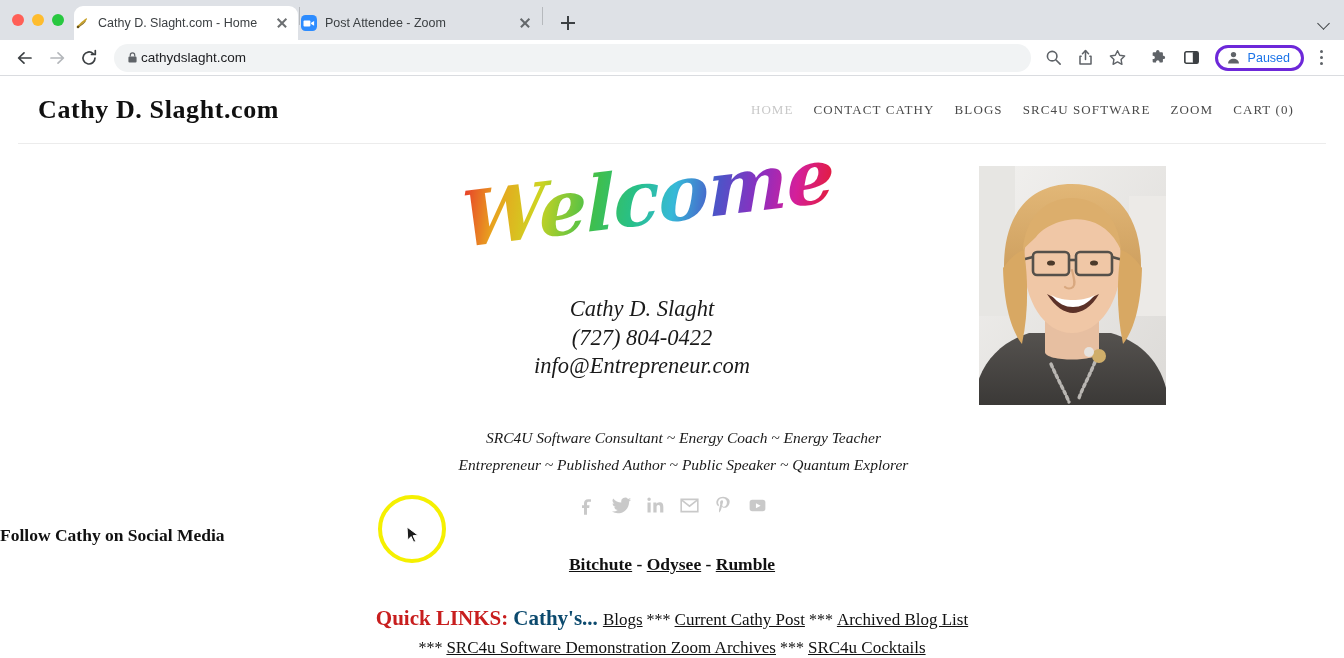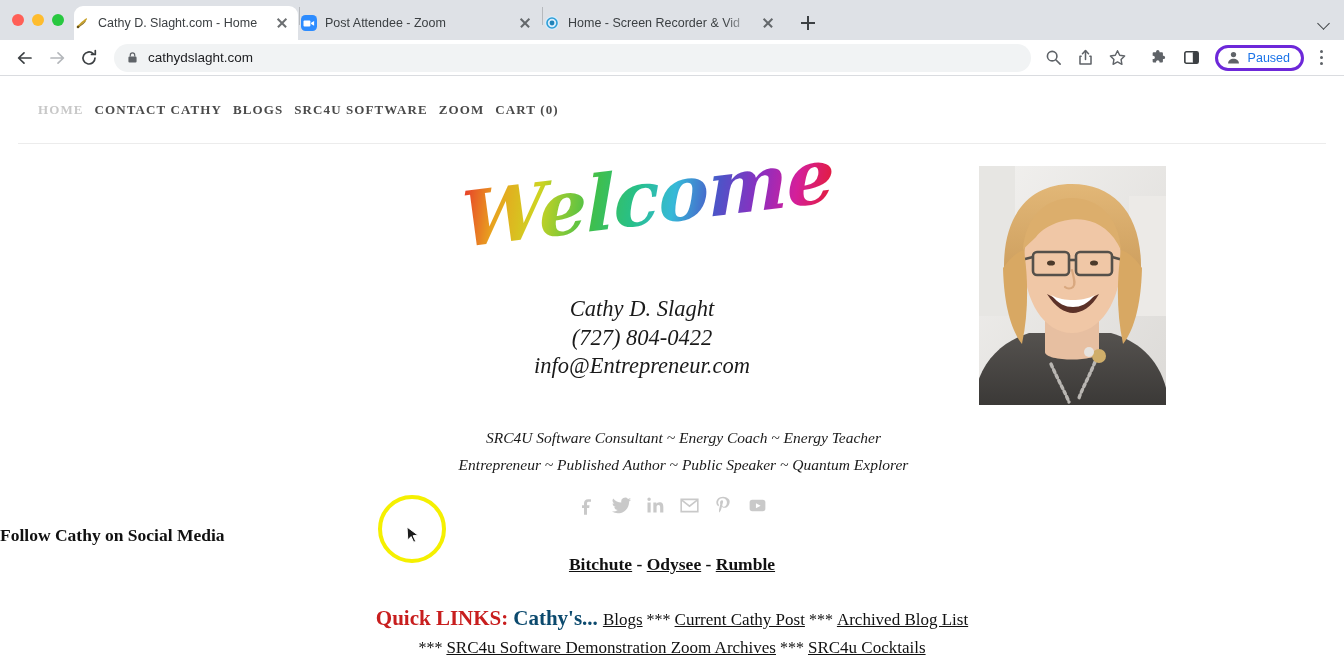--- a/index.html
+++ b/index.html
@@ -111,21 +111,21 @@
     border-radius: 50%; flex: none;
   }
   .omnibox {
     flex: 1 1 auto;
     height: 28px;
     background: #f1f3f4;
     border-radius: 14px;
     display: flex;
     align-items: center;
     padding: 0 12px;
-    gap: 9px;
+    gap: 2px;
     margin: 0 6px 0 8px;
     min-width: 0;
   }
   .omnibox .url {
     font-size: 13.5px;
     color: #202124;
     white-space: nowrap;
     overflow: hidden;
     font-family: "Liberation Sans", sans-serif;
   }
@@ -161,23 +161,22 @@
   }
   .site-title {
     font-family: "Liberation Serif", serif;
     font-weight: bold;
     font-size: 26px;
     letter-spacing: .6px;
     color: #101010;
     white-space: nowrap;
   }
   .nav {
-    display: flex; align-items: flex-end; gap: 11px;
+    display: flex; align-items: flex-end; gap: 20px;
     padding-right: 10px;
-    font-weight: bold;
   }
   .nav a {
     font-family: "Liberation Serif", serif;
     font-size: 13px;
     letter-spacing: 1.1px;
     color: #4a4a4a;
     text-decoration: none;
     white-space: nowrap;
   }
   .nav a.current { color: #c8c8c8; }
@@ -346,31 +345,20 @@
           <path d="M3.4 5.6h5.1c.5 0 .9.4.9.9v4c0 .5-.4.9-.9.9H3.4c-.5 0-.9-.4-.9-.9v-4c0-.5.4-.9.9-.9z" fill="#fff"></path>
           <path d="M10.1 7.8l3-1.8v4.7l-3-1.8z" fill="#fff"></path>
         </svg>
       </span>
       <span class="label">Post Attendee - Zoom</span>
       <span class="close"></span>
     </div>
 
     <div class="tab-sep"></div>
 
-    <div class="tab inactive">
-      <span class="favicon">
-        <svg viewBox="0 0 16 16" width="16" height="16" aria-hidden="true">
-          <circle cx="8" cy="8" r="7" fill="#d9ecfb"></circle>
-          <circle cx="8" cy="8" r="5" fill="none" stroke="#2e9ed6" stroke-width="1.6"></circle>
-          <circle cx="8" cy="8" r="2.4" fill="#1f82b8"></circle>
-        </svg>
-      </span>
-      <span class="label">Home - Screen Recorder &amp; Vid</span>
-      <span class="close"></span>
-    </div>
 
     <div class="newtab"></div>
     <div class="chev-down"></div>
   </div>
 
   <div class="toolbar">
 
     <div class="tb-btn">
       <svg width="20" height="20" viewBox="0 0 20 20" aria-hidden="true">
         <path d="M16 10H4.5M9 4.8L3.6 10l5.4 5.2" fill="none" stroke="#3c4043" stroke-width="1.7" stroke-linecap="round" stroke-linejoin="round"></path>
@@ -447,20 +435,21 @@
     <div class="kebab">
       <i></i>
         <i></i>
         <i></i>
     </div>
   </div>
 
   <div class="page">
 
     <div class="site-header">
+      <div class="site-title">Cathy D. Slaght.com</div>
       <nav class="nav">
         <a class="current" href="#">HOME</a>
         <a href="#">CONTACT CATHY</a>
         <a href="#">BLOGS</a>
         <a href="#">SRC4U SOFTWARE</a>
         <a href="#">ZOOM</a>
         <a href="#">CART (0)</a>
       </nav>
     </div>
     <div class="hdr-rule"></div>

